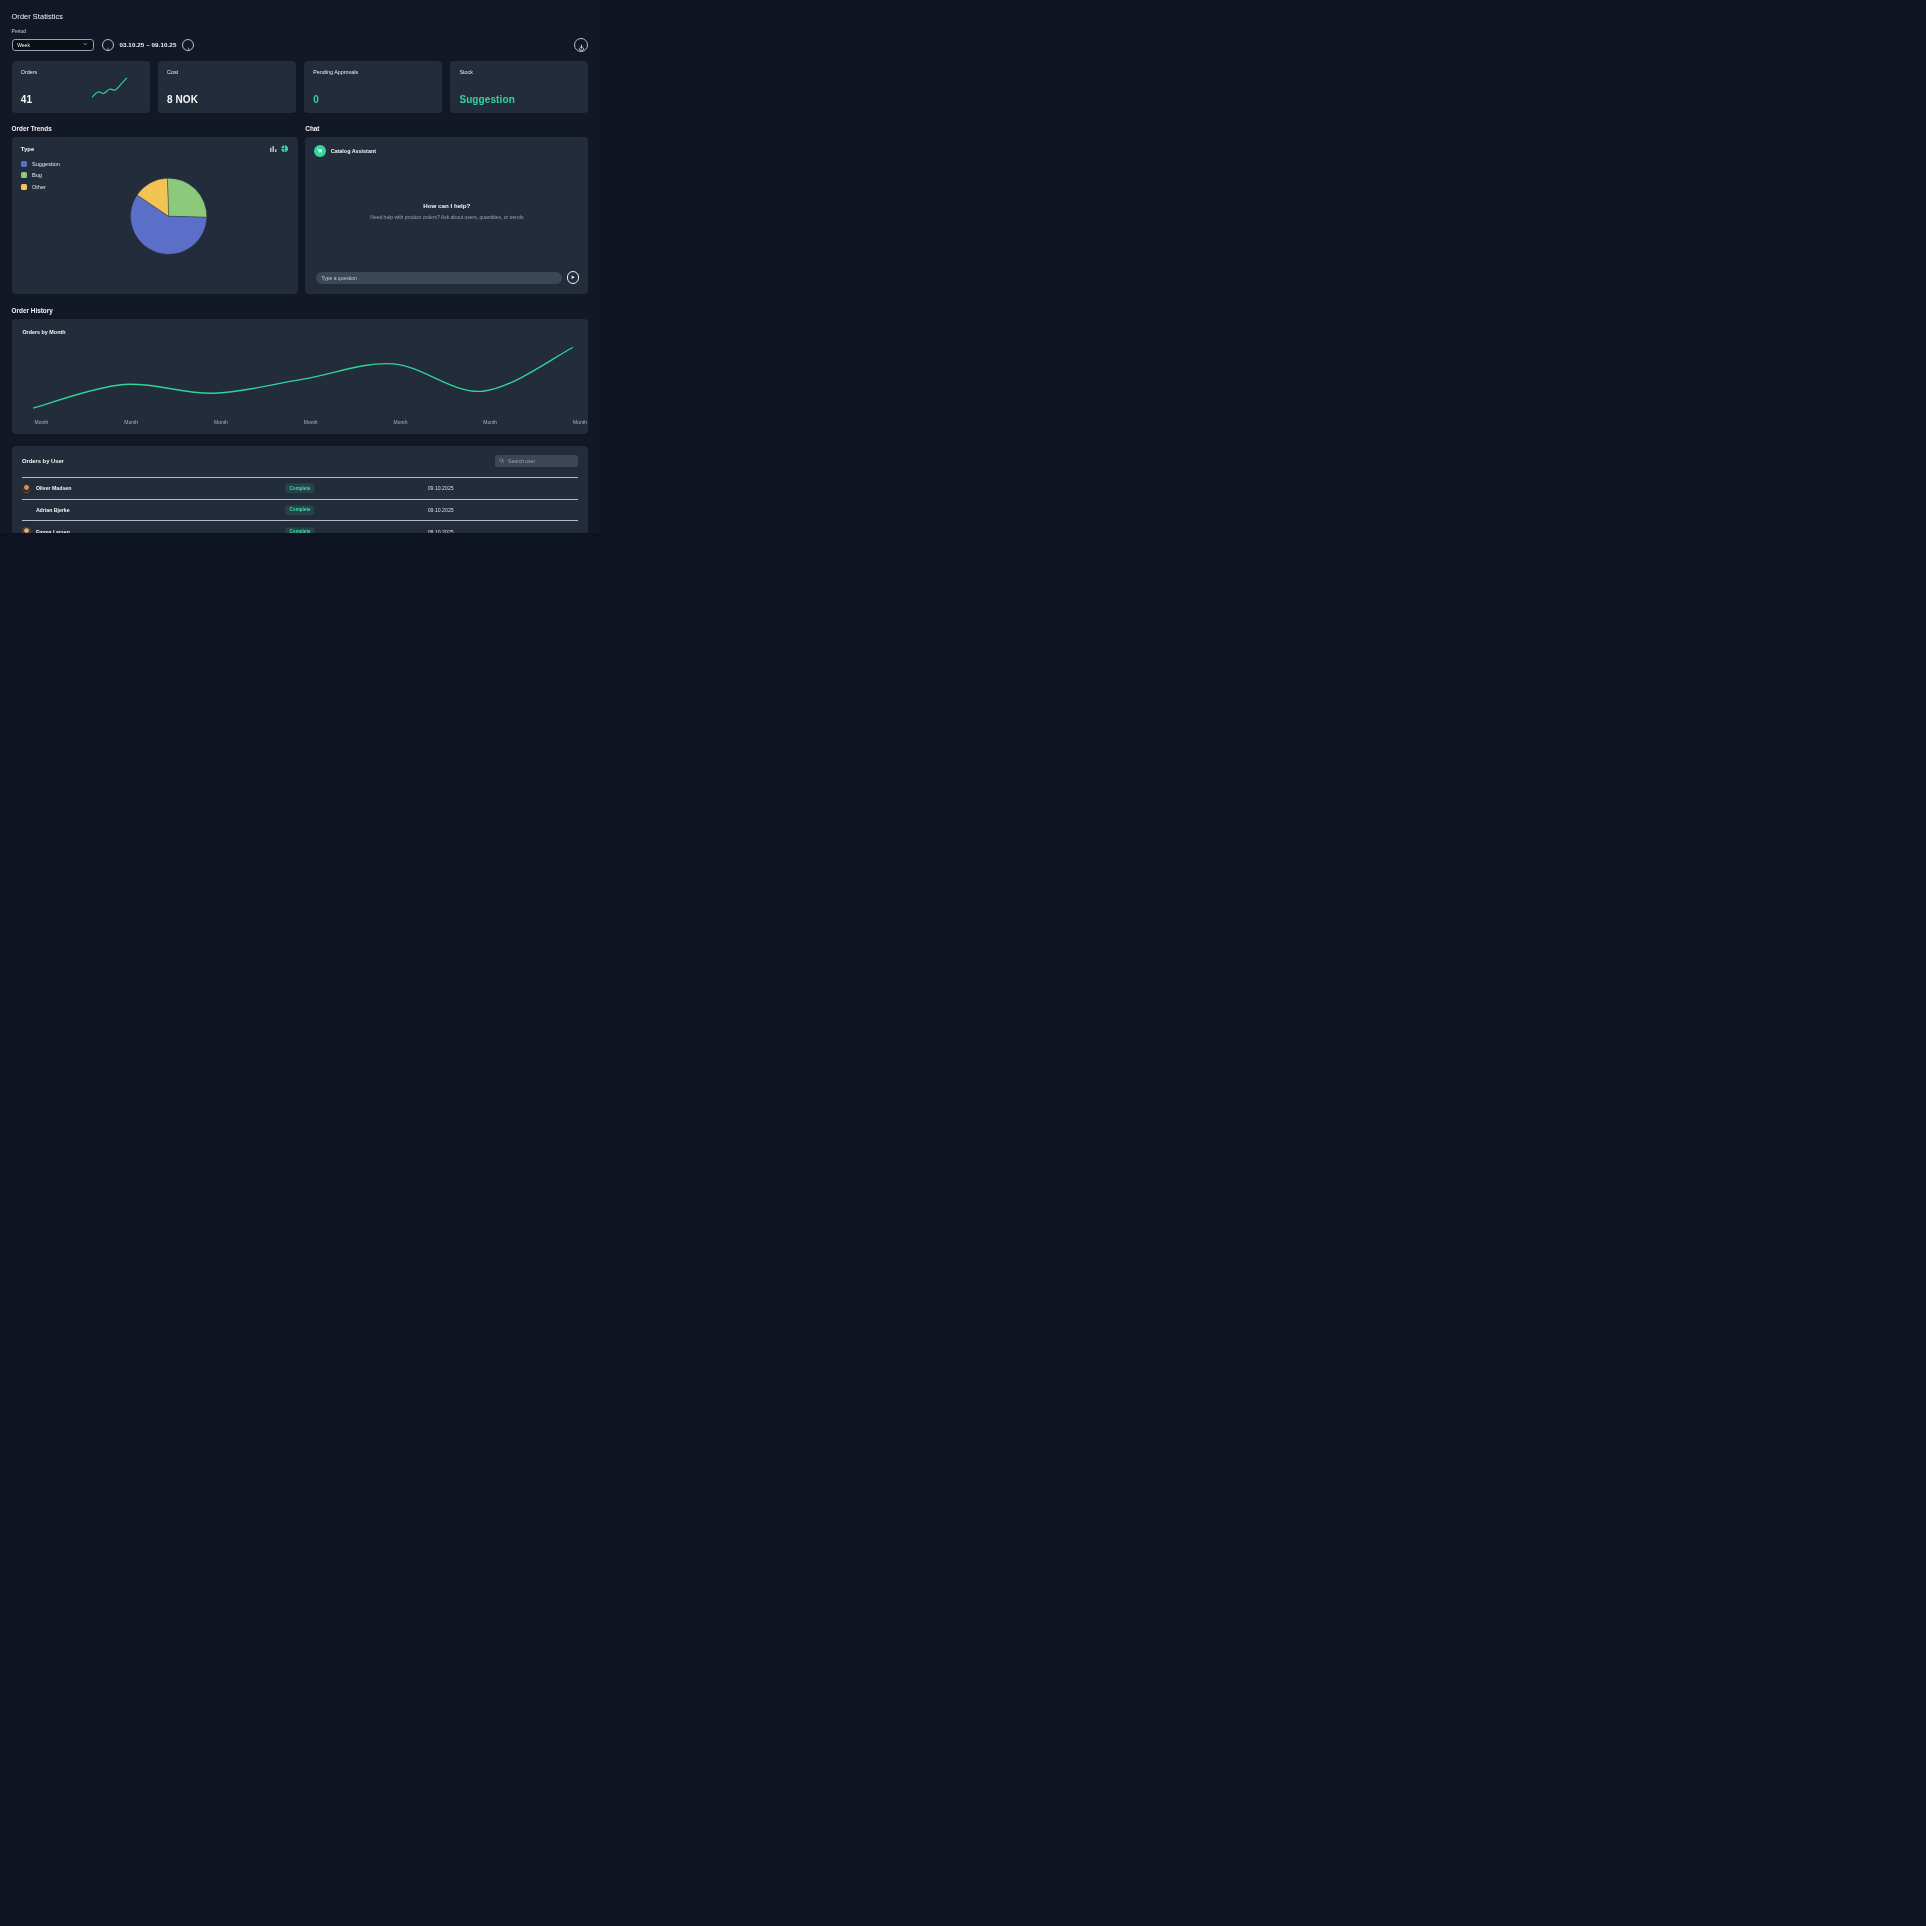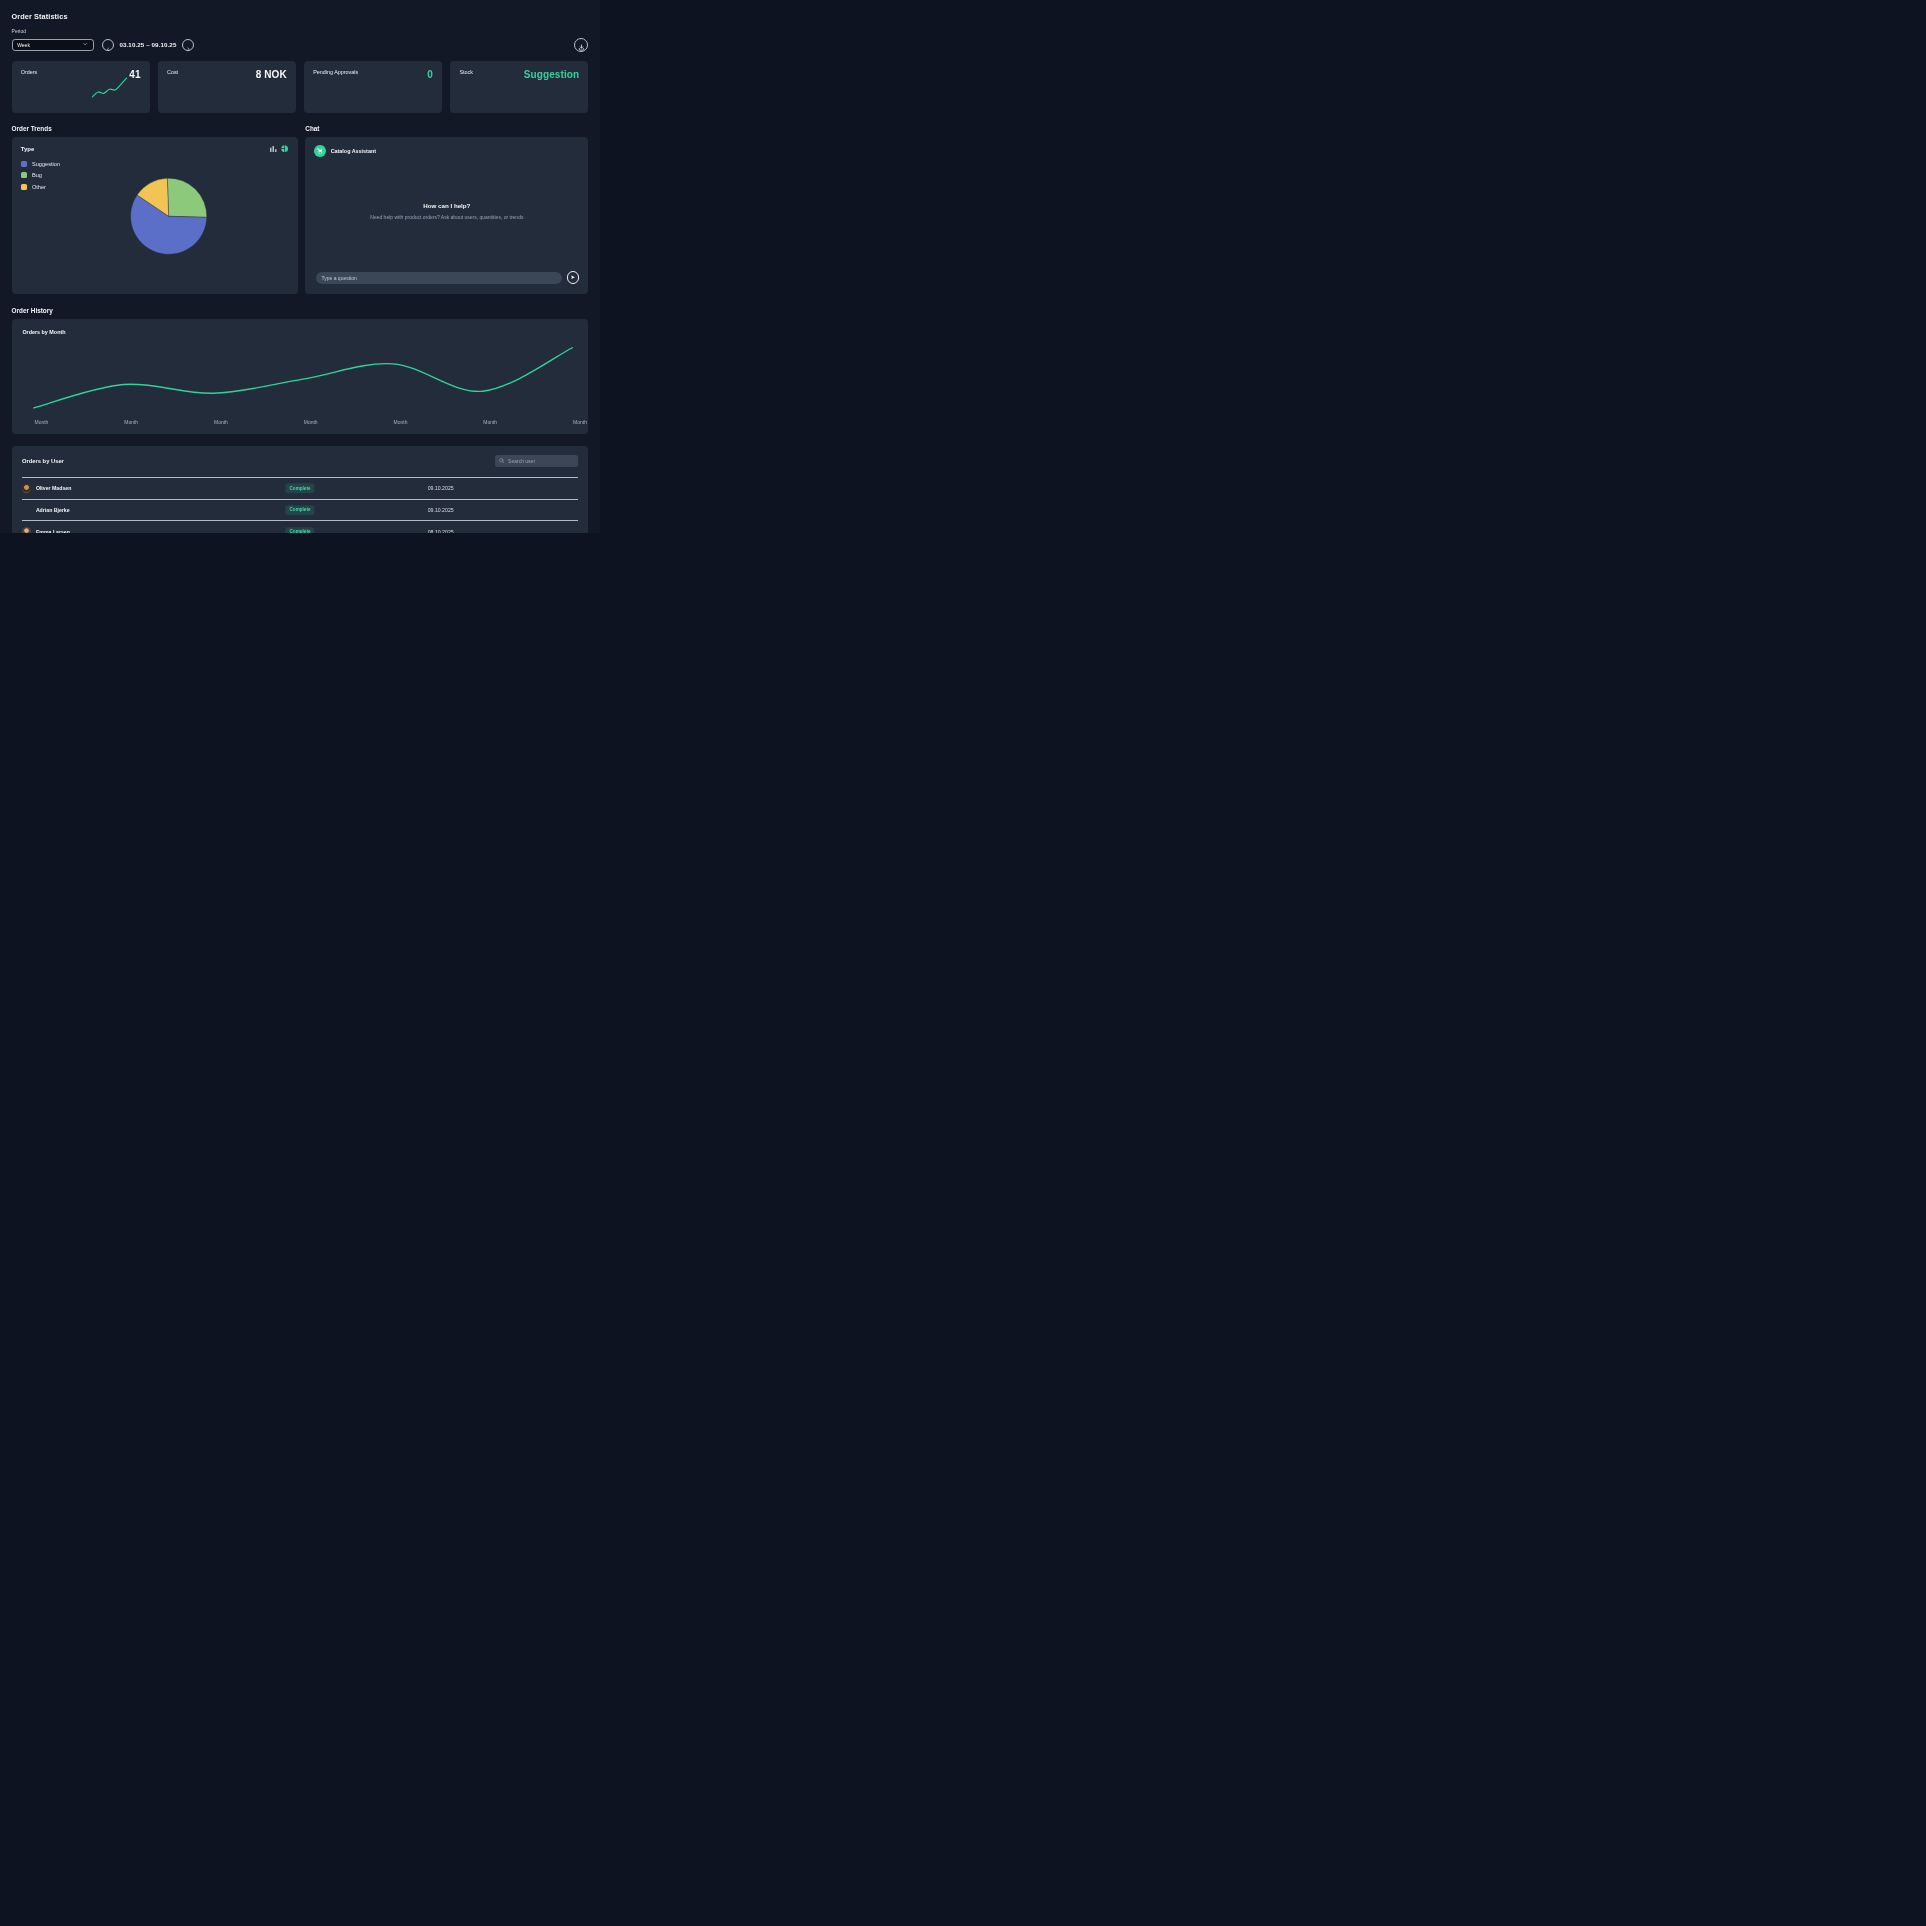--- a/index.html
+++ b/index.html
@@ -8,36 +8,36 @@
     --accent:#34d39b;
     --muted:#9aa4b2;
     --text:#f2f4f7;
     --divider:#b4bbc4;
   }
   *{margin:0;padding:0;box-sizing:border-box;}
   html,body{background:#0d1320;}
   body{font-family:"Liberation Sans","DejaVu Sans",sans-serif;color:var(--text);}
   #app{position:relative;width:600px;height:533px;background:var(--bg);padding:8.5px 11.6px 0;overflow:hidden;}
 
-  h1{font-size:7.3px;font-weight:700;letter-spacing:0.1px;margin:3.1px 0 7.7px;}
+  h1{font-size:7.3px;font-weight:400;letter-spacing:0.1px;margin:3.1px 0 7.7px;}
   .period-label{font-size:5px;color:#ccd3dc;margin-bottom:3.5px;}
 
   .controls-row{display:flex;align-items:center;gap:5.4px;margin-bottom:9.2px;}
   .select{width:82px;height:12px;display:flex;align-items:center;justify-content:space-between;
     padding:0 4.6px;background:#0a0f18;border:0.6px solid #9aa2ae;border-radius:3.1px;
     font-size:5px;color:#f4f6f9;cursor:pointer;}
   .circle-btn{display:grid;place-items:center;width:12px;height:12px;border-radius:50%;
     border:0.6px solid #b9c0ca;background:transparent;color:#e7ebf0;cursor:pointer;}
   .circle-btn.prev{margin-left:3.1px;}
   .date-range{font-size:6.2px;font-weight:800;letter-spacing:0.1px;}
   .circle-btn.download{margin-left:auto;width:14.3px;height:14.3px;border-width:0.8px;}
 
   .stats-grid{display:grid;grid-template-columns:repeat(4,1fr);gap:8px;height:52px;margin-bottom:11.6px;}
   .stat-card{background:var(--card);border-radius:3.9px;padding:7.3px 9.2px;display:flex;
-    justify-content:space-between;position:relative;}
+    flex-direction:column;justify-content:space-between;position:relative;}
   .stat-label{font-size:5.4px;font-weight:500;color:#e9edf2;}
   .stat-value{font-size:10px;font-weight:800;letter-spacing:0.1px;color:#f6f8fa;margin-bottom:0.8px;}
   .stat-value.accent{color:var(--accent);}
   .spark{position:absolute;right:21.6px;top:14.3px;}
 
   .section-row{display:flex;gap:7.7px;margin-bottom:5.4px;}
   .section-row h2, h2.section{font-size:6.4px;font-weight:800;}
   .section-row .w-left{width:286px;}
 
   .main-row{display:flex;gap:7.7px;height:157px;margin-bottom:12.3px;}

